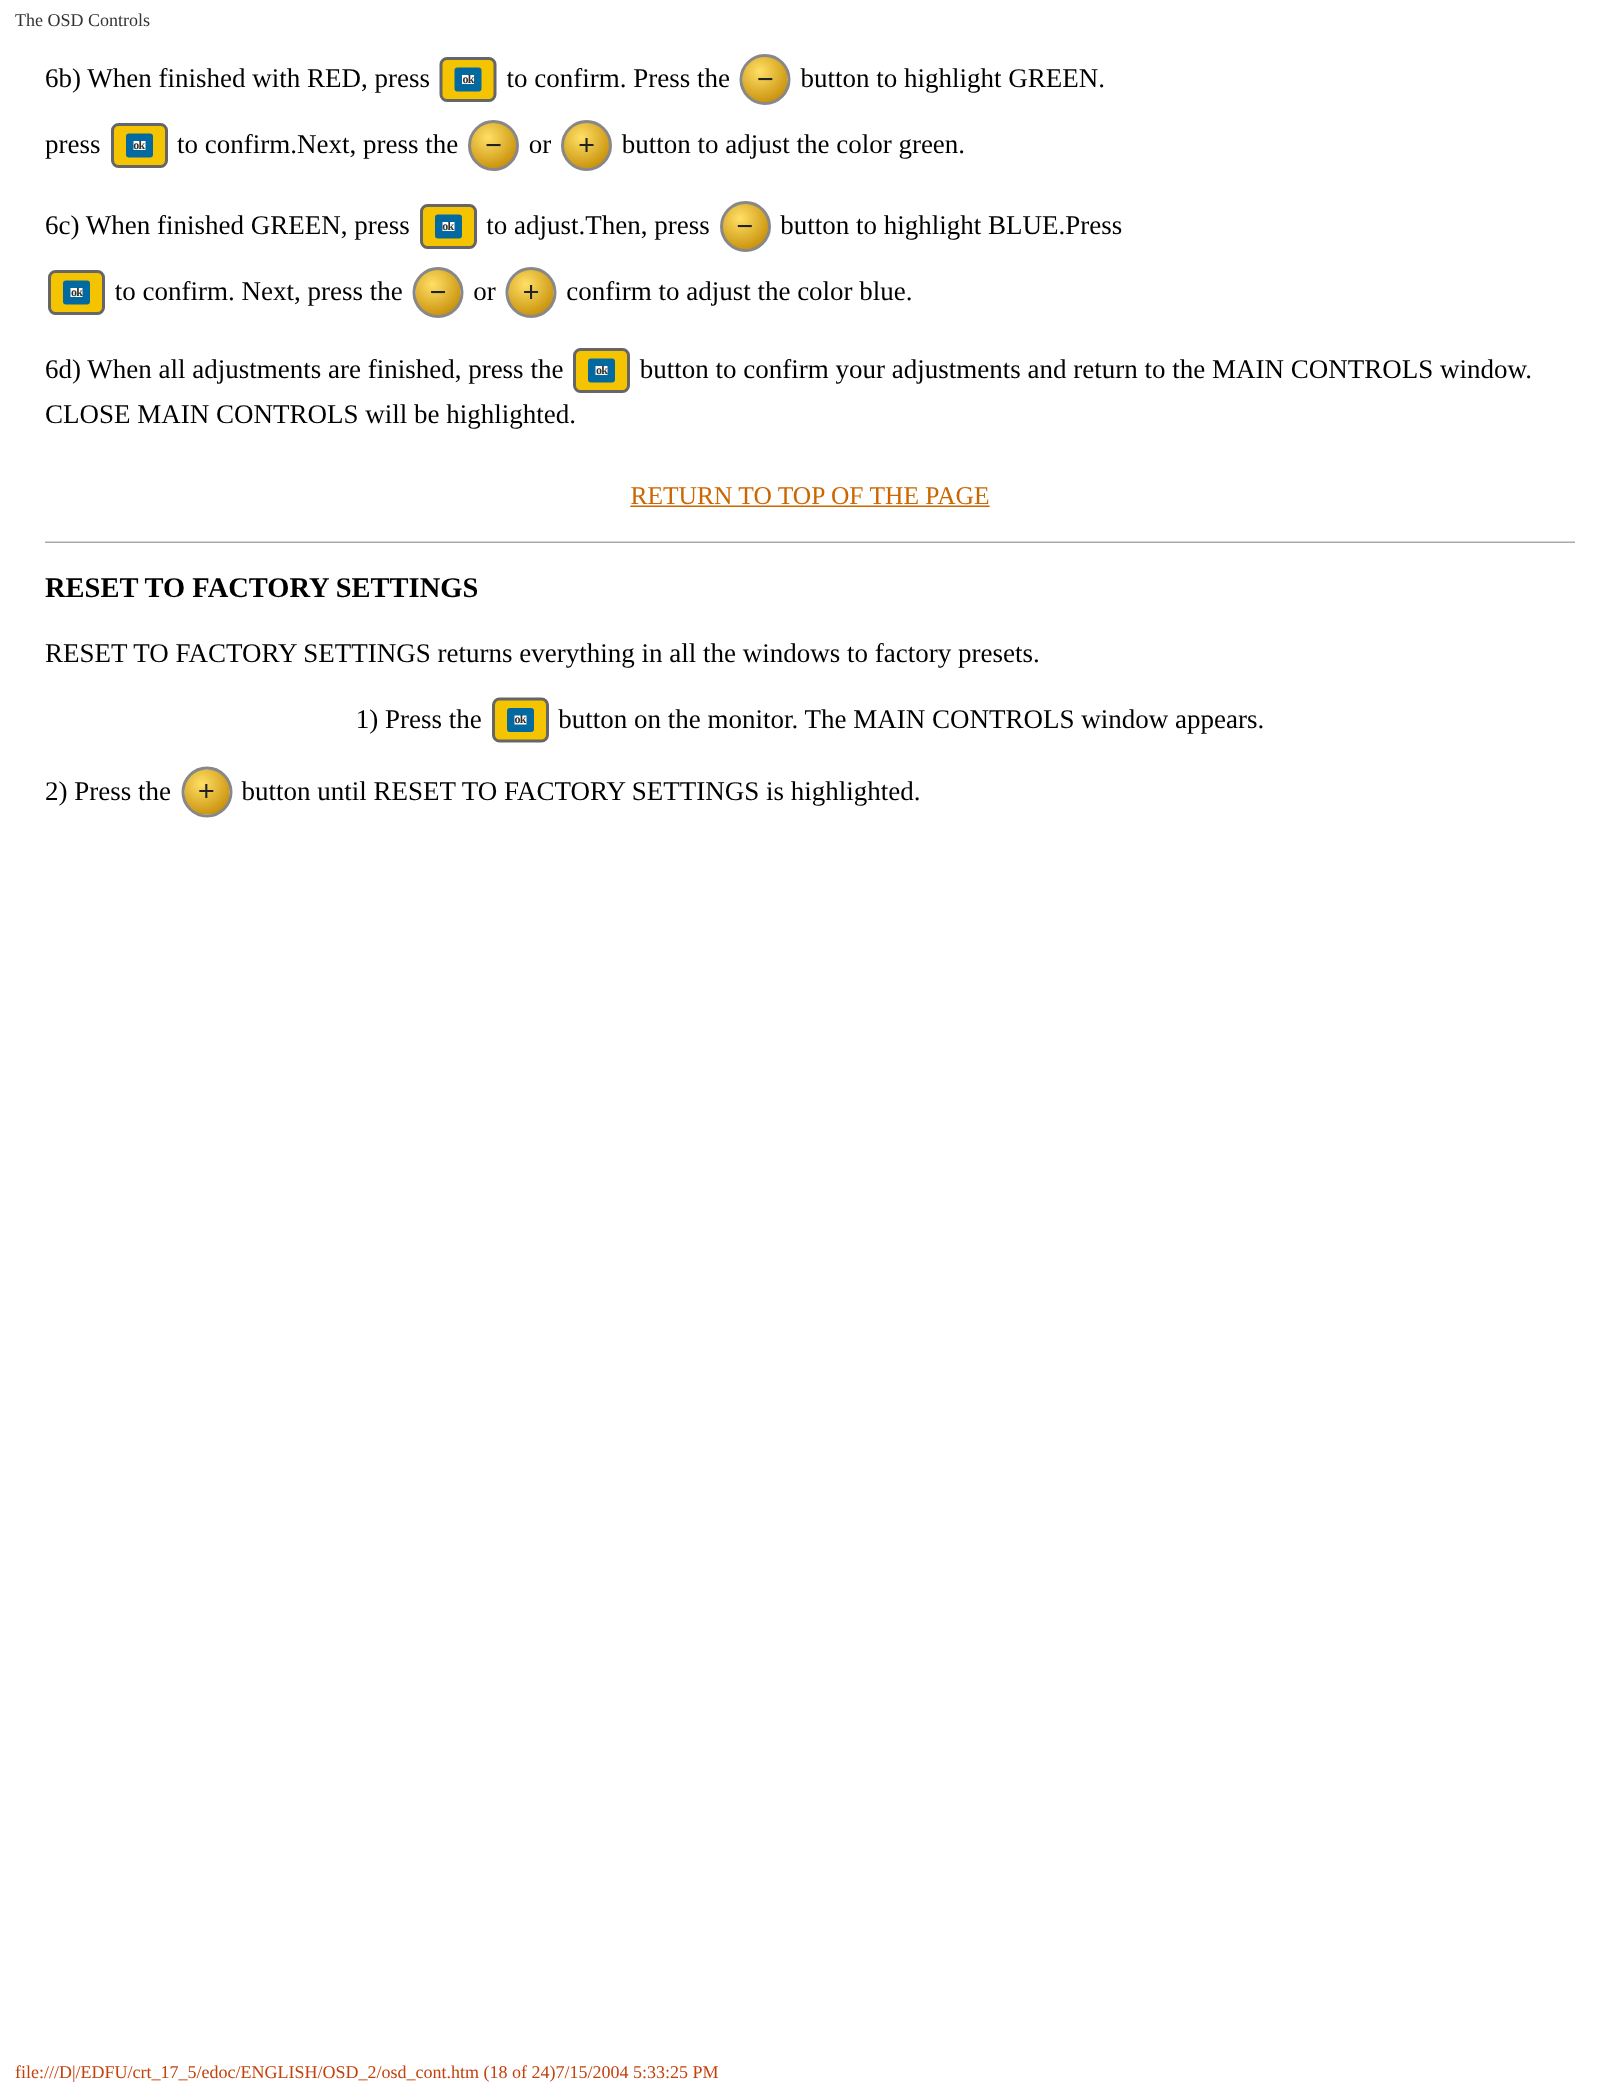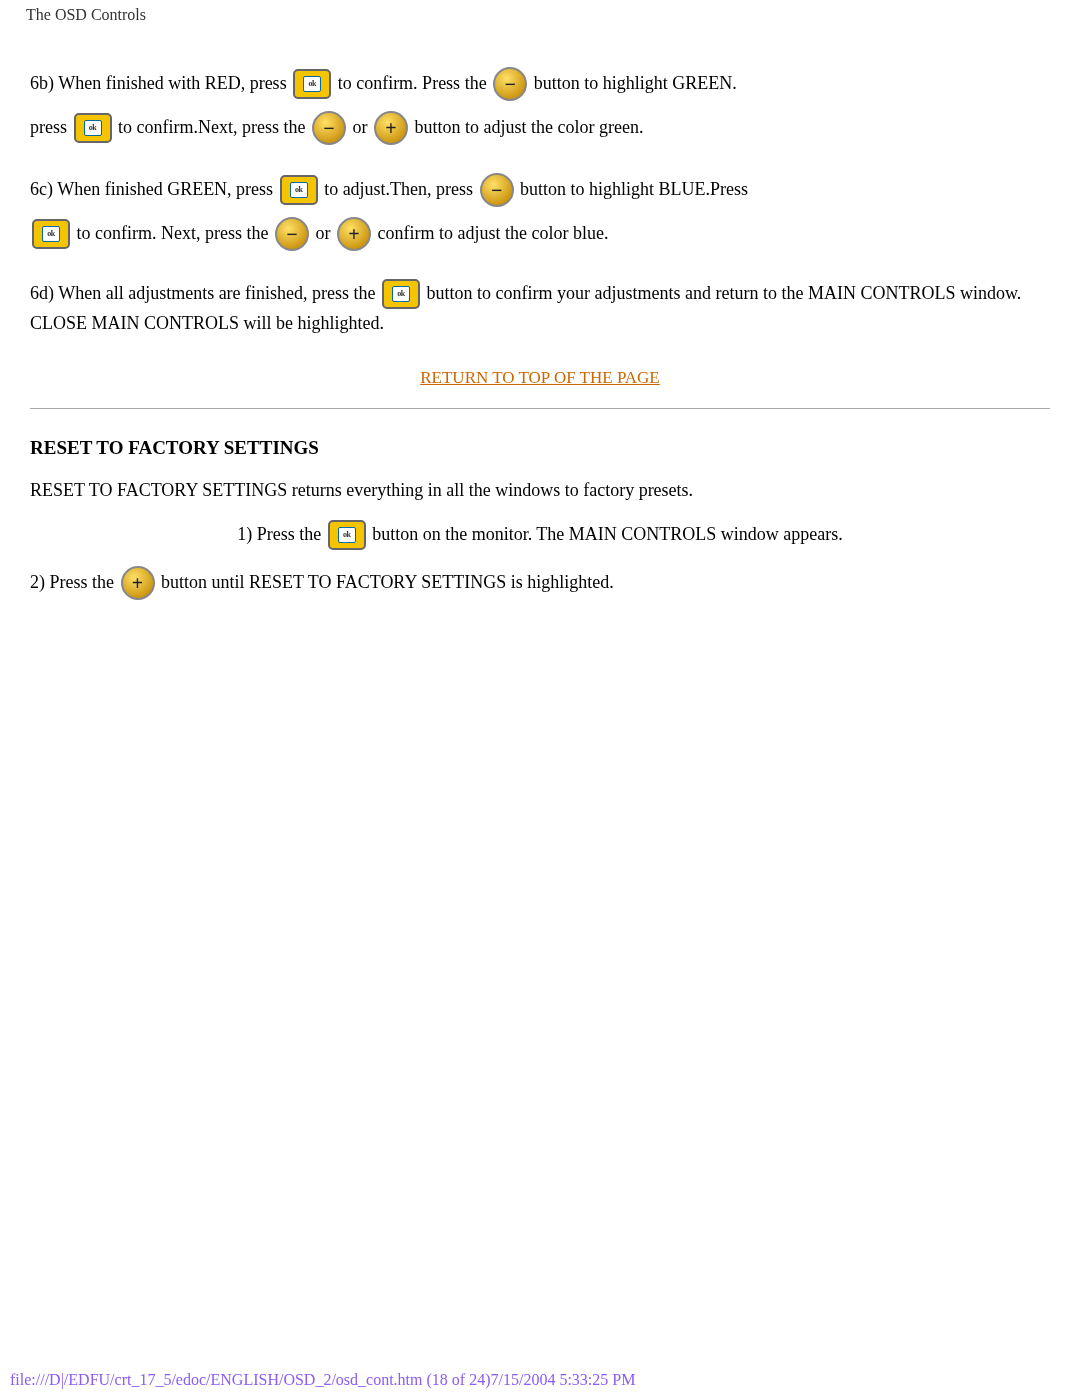--- a/index.html
+++ b/index.html
@@ -6,31 +6,30 @@
     body {
       font-family: Times New Roman, Times, serif;
       font-size: 18px;
       background: #fff;
       color: #000;
       width: 1080px;
       min-height: 1397px;
       position: relative;
     }
     #title-bar {
-      font-size: 16px;
+      font-size: 12px;
       color: #333;
-      padding: 6px 26px;
+      padding: 6px 10px;
       border-bottom: none;
     }
     #main-content {
       padding: 10px 30px 40px 30px;
     }
     .section {
       margin-bottom: 20px;
-      margin-top: 28px;
     }
     .para {
       font-size: 18px;
       line-height: 1.55;
       margin-bottom: 10px;
     }
     .return-link {
       display: block;
       text-align: center;
       color: #cc6600;
@@ -45,22 +44,22 @@
     }
     .section-title {
       font-size: 19px;
       font-weight: bold;
       margin-bottom: 18px;
     }
     #status-bar {
       position: absolute;
       bottom: 8px;
       left: 10px;
-      font-size: 16px;
-      color: #8b5cf6;
+      font-size: 12px;
+      color: #c2410c;
     }
 
     
     .osd-ok {
       display: inline-flex;
       align-items: center;
       justify-content: center;
       width: 38px;
       height: 30px;
       background: #f5c400;
@@ -69,21 +68,21 @@
       vertical-align: middle;
       position: relative;
       top: -1px;
       margin: 0 2px;
     }
     .osd-ok-inner {
       width: 18px;
       height: 16px;
       background: #fff;
       border-radius: 2px;
-      border: 1px solid #0369a1;
+      border: 5px solid #0369a1;
       display: flex;
       align-items: center;
       justify-content: center;
       font-size: 8px;
       font-weight: bold;
       color: #333;
       letter-spacing: -0.5px;
     }
     .osd-circle {
       display: inline-flex;

